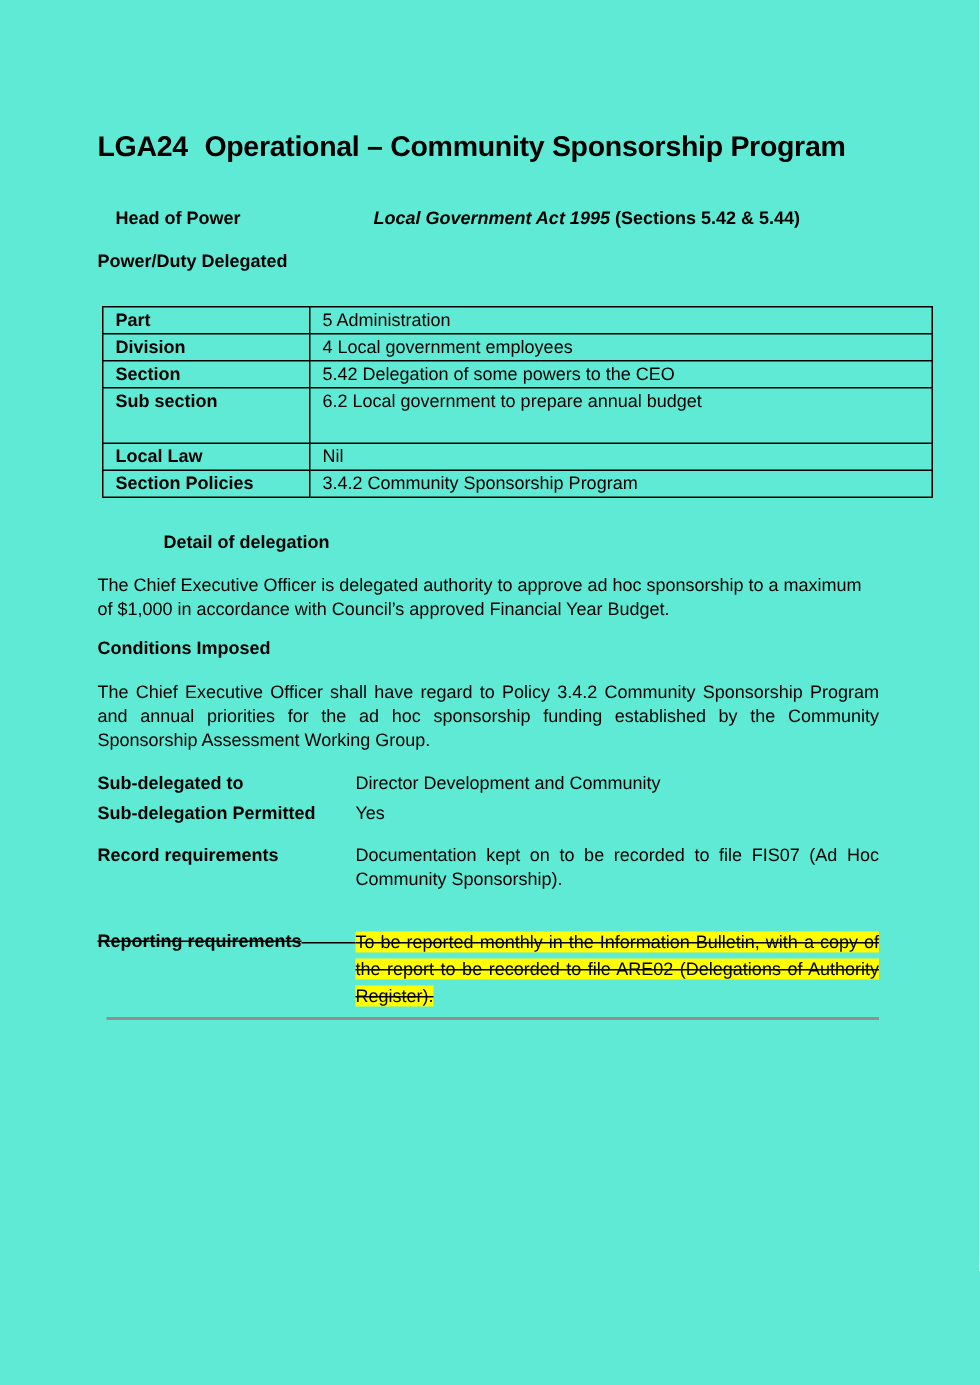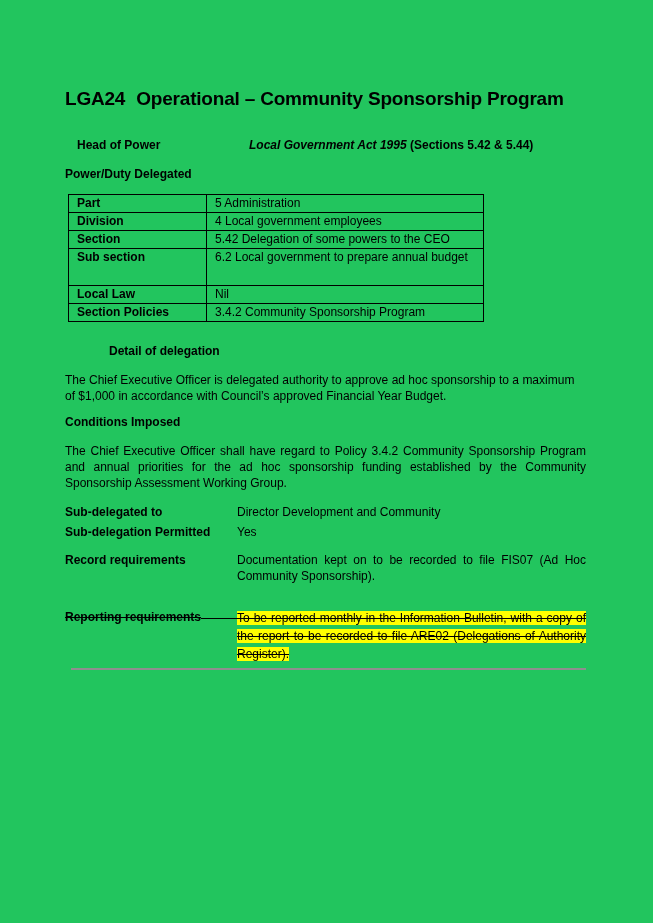--- a/index.html
+++ b/index.html
@@ -1,20 +1,20 @@
 <!DOCTYPE html>
 <html><head>
 <meta charset="utf-8">
 <style>
   html,body { margin:0; padding:0; background:#ffffff; }
   .page {
     position: relative;
     width: 653px;
     height: 923px;
-    background: #22c55e;
+    background: #5eead4;
     color: #000000;
     font-family: "Liberation Sans", sans-serif;
     font-size: 12px;
     line-height: 16px;
     box-sizing: border-box;
     padding: 88px 67px 0 65px;
     overflow: hidden;
   }
   .doc-title {
     margin: 0;
@@ -28,23 +28,23 @@
 
   .pair-row { display: flex; margin-top: 27px; }
   .pair-row .pair-label { flex: 0 0 172px; font-weight: bold; padding-left: 12px; }
   .pair-row .pair-value { font-weight: bold; }
   .pair-value .italic-part { font-style: italic; }
 
   .section-heading { font-weight: bold; }
   .pd-heading { margin-top: 13px; }
 
   .delegation-table {
-    margin-top: 12px;
+    margin-top: 22px;
     margin-left: 3px;
-    width: 416px;
+    width: 554px;
     border-collapse: collapse;
     table-layout: fixed;
     font-size: 12px;
     line-height: 15px;
   }
   .delegation-table td {
     border: 1px solid #000000;
     padding: 1px 4px 1px 8px;
     vertical-align: top;
   }

